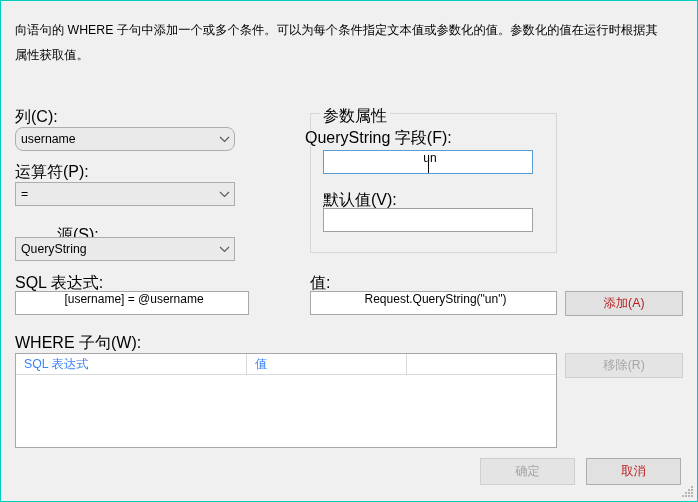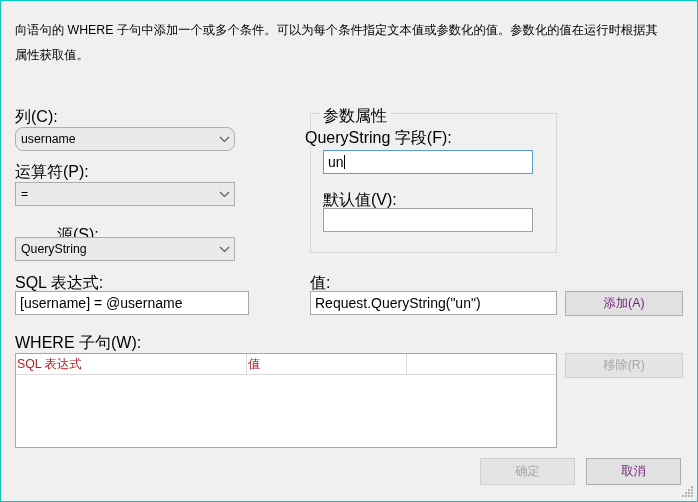--- a/index.html
+++ b/index.html
@@ -138,22 +138,23 @@
 
   
   .textbox {
     position: absolute;
     height: 24px;
     background: #ffffff;
     border: 1px solid #a0a0a0;
     box-sizing: border-box;
     display: flex;
     align-items: center;
-    font-size: 14px;
-    color: #000;
+    font-size: 12px;
+    color: #000;
+    flex-direction: column;
   }
   .textbox .tb-val {
     padding-left: 4px;
     white-space: nowrap;
     overflow: hidden;
   }
   .textbox.focused {
     border: 1px solid #5a9cd4;
   }
   .caret {
@@ -173,21 +174,21 @@
   .button {
     position: absolute;
     height: 25px;
     background: #e1e1e1;
     border: 1px solid #adadad;
     box-sizing: border-box;
     display: flex;
     align-items: center;
     justify-content: center;
     font-size: 12.3px;
-    color: #701a75;
+    color: #b91c1c;
     cursor: default;
     user-select: none;
   }
   .button.disabled {
     background: #e4e4e4;
     border: 1px solid #cfcfcf;
     color: #a6a6a6;
   }
 
   
@@ -200,22 +201,22 @@
   }
   .lv-header {
     display: flex;
     height: 21px;
     border-bottom: 1px solid #dadada;
     box-sizing: border-box;
     background: #ffffff;
   }
   .lv-col {
     font-size: 12.3px;
-    color: #b91c1c;
-    padding-left: 1px;
+    color: #3b82f6;
+    padding-left: 8px;
     line-height: 20px;
     border-right: 1px solid #dadada;
     box-sizing: border-box;
     white-space: nowrap;
     overflow: hidden;
   }
   .lv-col.c1 { width: 231px; }
   .lv-col.c2 { width: 160px; }
   .lv-col.c3 { flex: 1 1 auto; border-right: none; }
   .lv-rows { height: calc(100% - 21px); background: #fff; }

